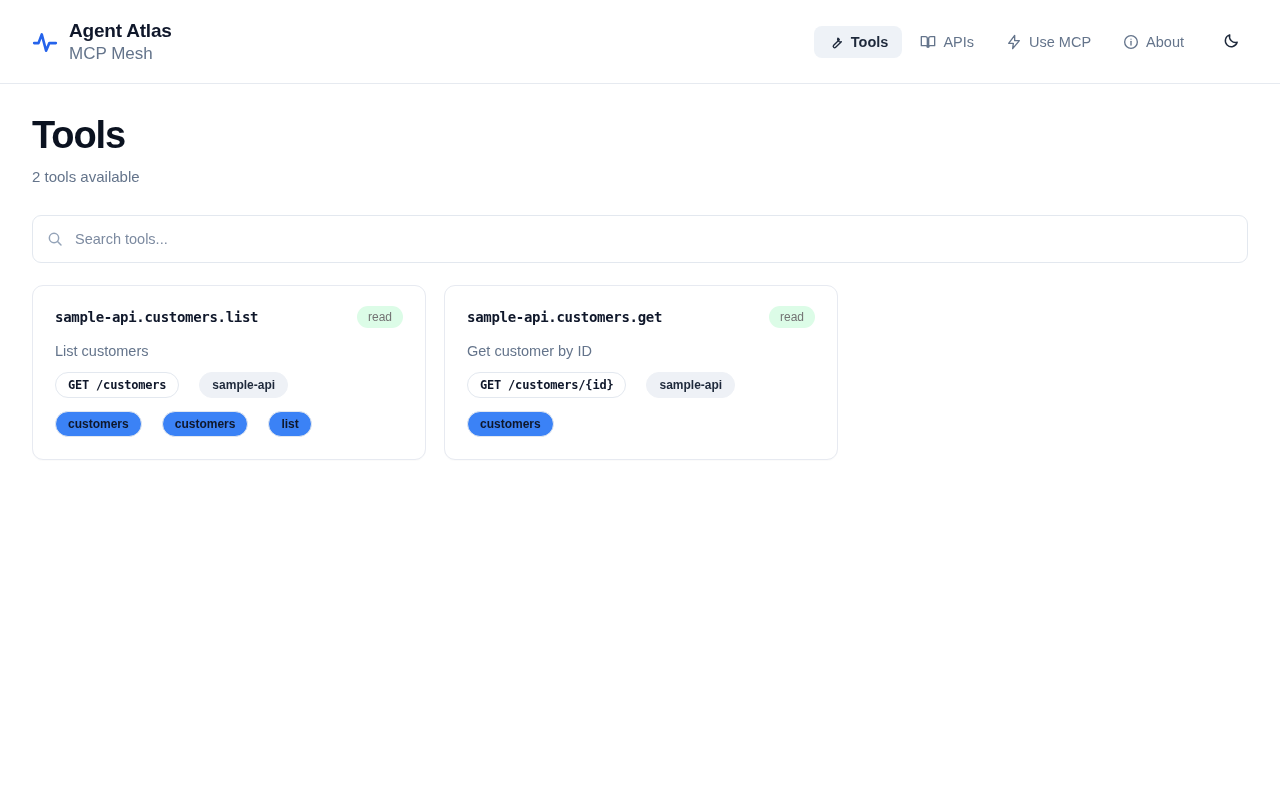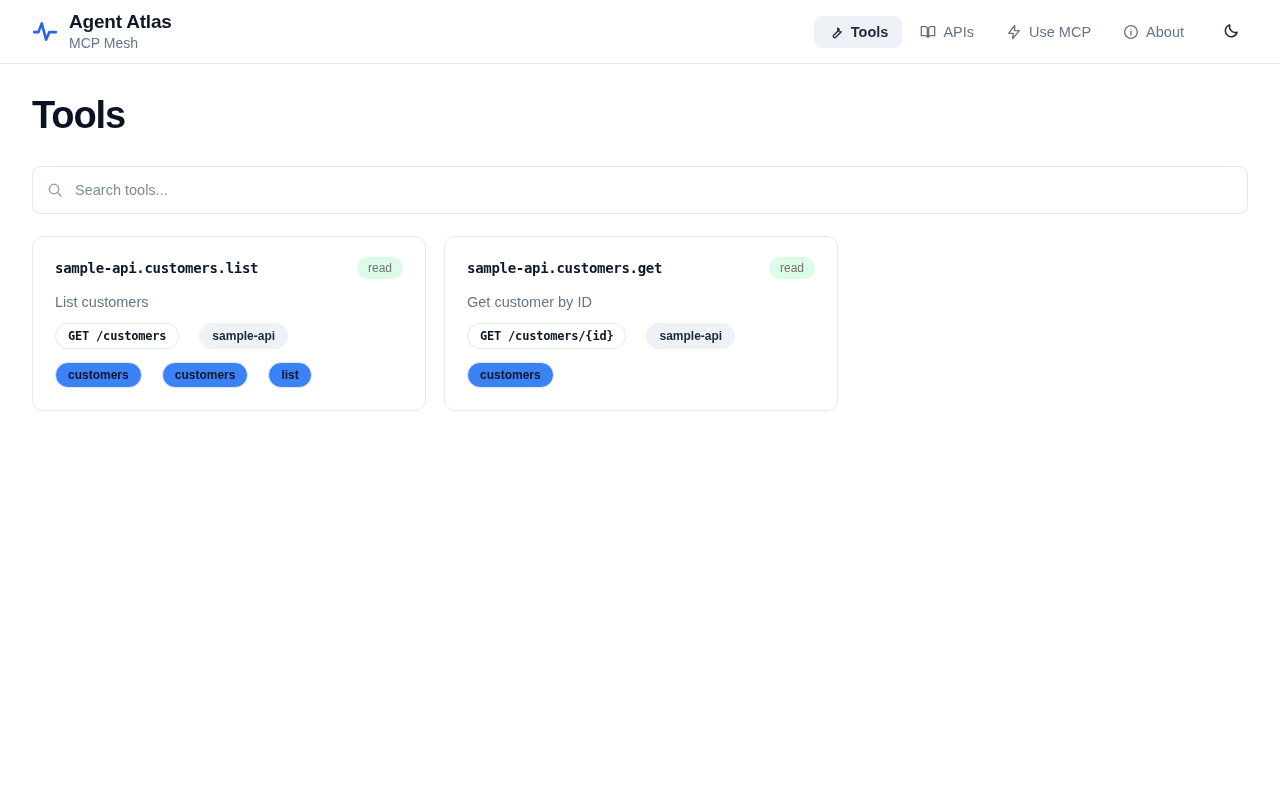--- a/index.html
+++ b/index.html
@@ -7,21 +7,21 @@
   html, body {
     width: 1280px;
     height: 800px;
     background: #ffffff;
     font-family: "Liberation Sans", sans-serif;
     -webkit-font-smoothing: antialiased;
   }
 
   
   .header {
-    height: 64px;
+    height: 84px;
     width: 100%;
     background: #ffffff;
     border-bottom: 1px solid #e6eaf0;
     display: flex;
     align-items: center;
     justify-content: space-between;
     padding: 0 32px;
   }
 
   .brand {
@@ -40,21 +40,21 @@
   }
   .brand-text { display: flex; flex-direction: column; line-height: 1; }
   .brand-title {
     font-size: 19px;
     font-weight: bold;
     color: #0f172a;
     letter-spacing: -0.2px;
     line-height: 1.15;
   }
   .brand-sub {
-    font-size: 14px;
+    font-size: 17px;
     color: #64748b;
     margin-top: 3px;
     line-height: 1.1;
   }
 
   .nav {
     display: flex;
     align-items: center;
     gap: 4px;
   }
@@ -279,20 +279,21 @@
         </svg>
       </span>
     </button>
 
   </div>
 </div>
 
 <div class="page">
 
   <h1 class="page-title">Tools</h1>
+  <div class="page-sub">2 tools available</div>
 
   <div class="search-wrap">
     <span class="search-ico">
       <svg width="16" height="16" viewBox="0 0 24 24" fill="none" stroke="currentColor" stroke-width="2.2" stroke-linecap="round" stroke-linejoin="round">
         <circle cx="10.5" cy="10.5" r="7"></circle>
         <line x1="15.8" y1="15.8" x2="21" y2="21"></line>
       </svg>
     </span>
     <input class="search-input" type="text" placeholder="Search tools..." style="">
   </div>

